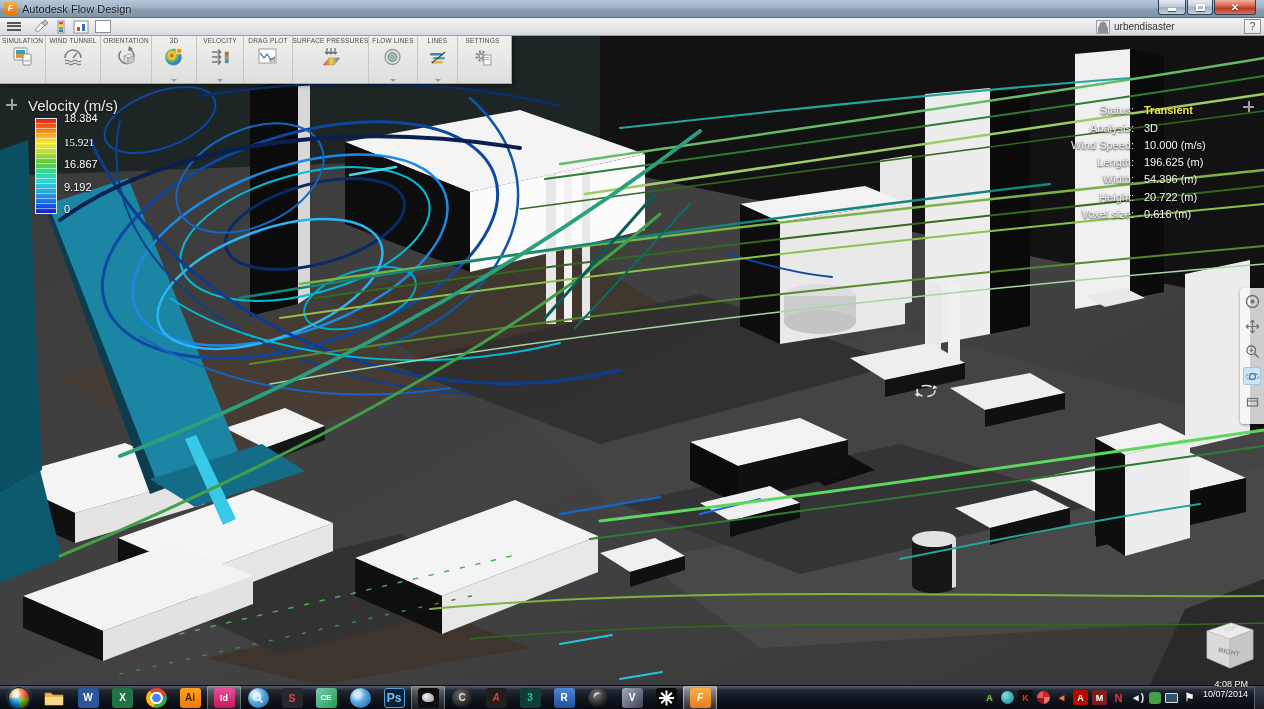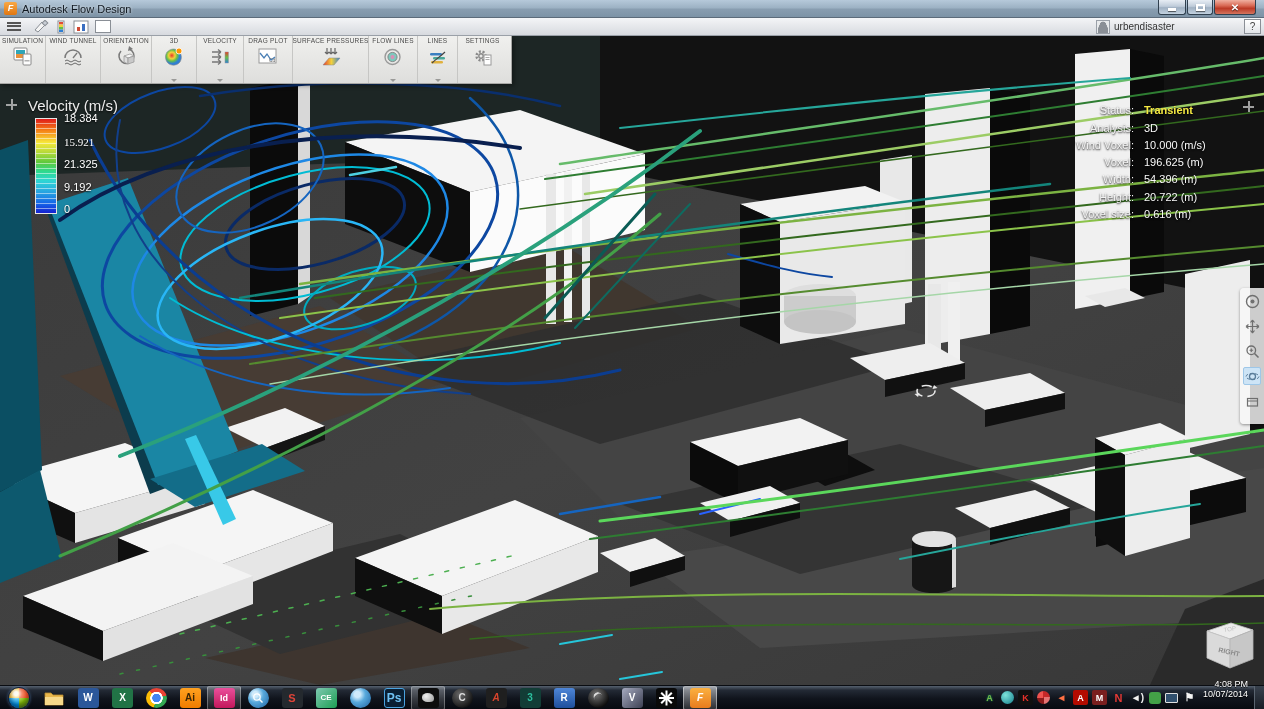--- a/index.html
+++ b/index.html
@@ -472,41 +472,41 @@
       </svg>
     </div>
   </div>
 
   <div class="legend">
     <span class="handle" style="position:absolute;left:0;top:2px"></span>
     <div class="legend-title">Velocity (m/s)</div>
     <div class="legend-bar"></div>
     <div class="legend-tick lt0">18.384</div>
     <div class="legend-tick lt1">15.921</div>
-    <div class="legend-tick lt2">21.325</div>
+    <div class="legend-tick lt2">16.867</div>
     <div class="legend-tick lt3">9.192</div>
     <div class="legend-tick lt4">0</div>
   </div>
 
   <div class="info">
     <span class="handle"></span>
     <div class="info-row">
       <div class="info-label">Status:</div>
       <div class="info-value hl">Transient</div>
     </div>
     <div class="info-row">
       <div class="info-label">Analysis:</div>
       <div class="info-value">3D</div>
     </div>
     <div class="info-row">
-      <div class="info-label">Wind Voxel:</div>
+      <div class="info-label">Wind Speed:</div>
       <div class="info-value">10.000 (m/s)</div>
     </div>
     <div class="info-row">
-      <div class="info-label">Voxel:</div>
+      <div class="info-label">Length:</div>
       <div class="info-value">196.625 (m)</div>
     </div>
     <div class="info-row">
       <div class="info-label">Width:</div>
       <div class="info-value">54.396 (m)</div>
     </div>
     <div class="info-row">
       <div class="info-label">Height:</div>
       <div class="info-value">20.722 (m)</div>
     </div>

